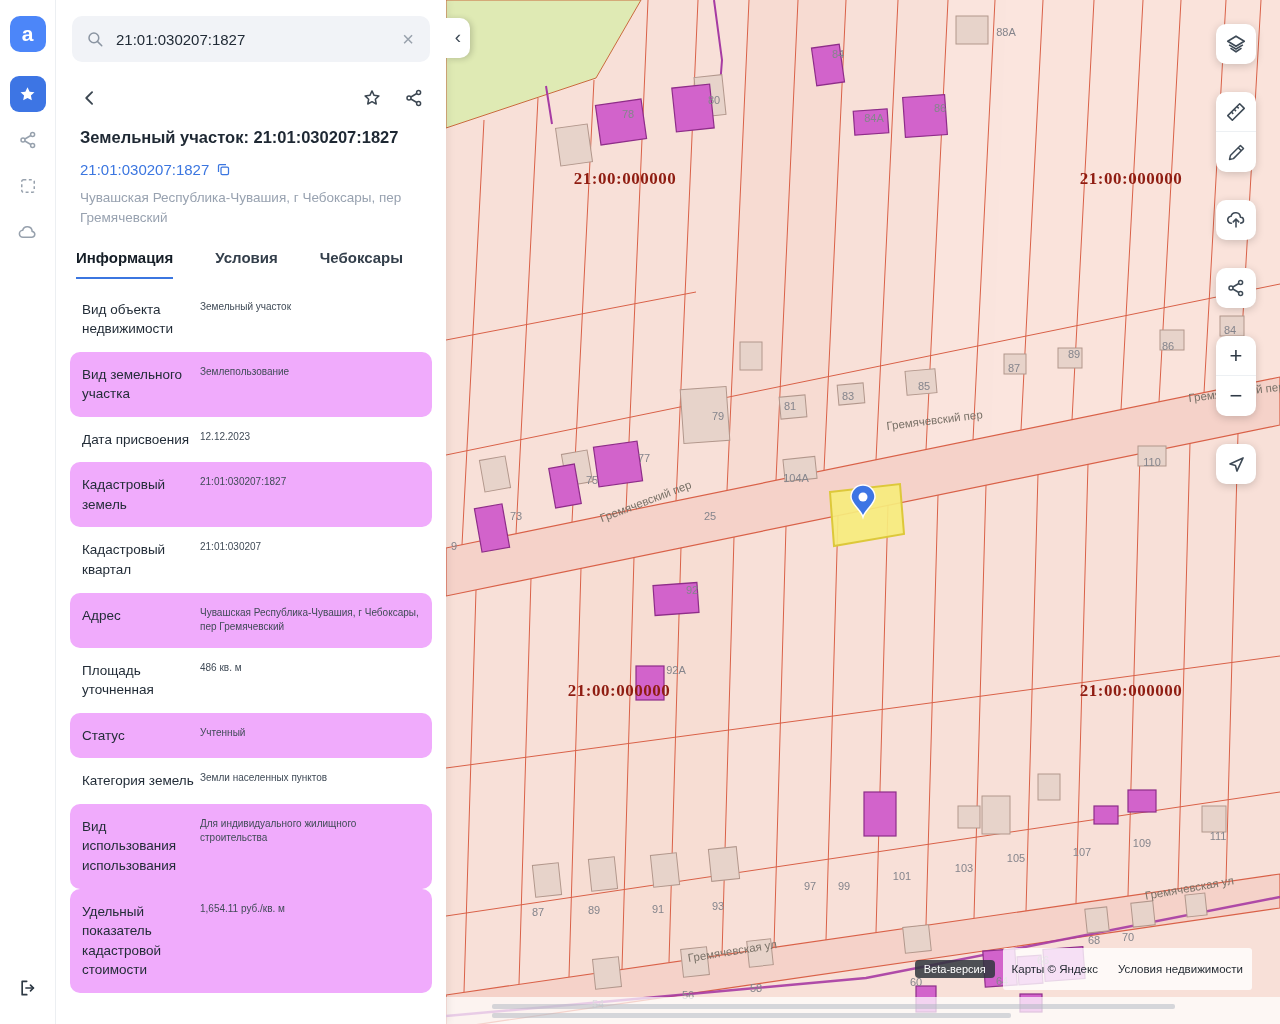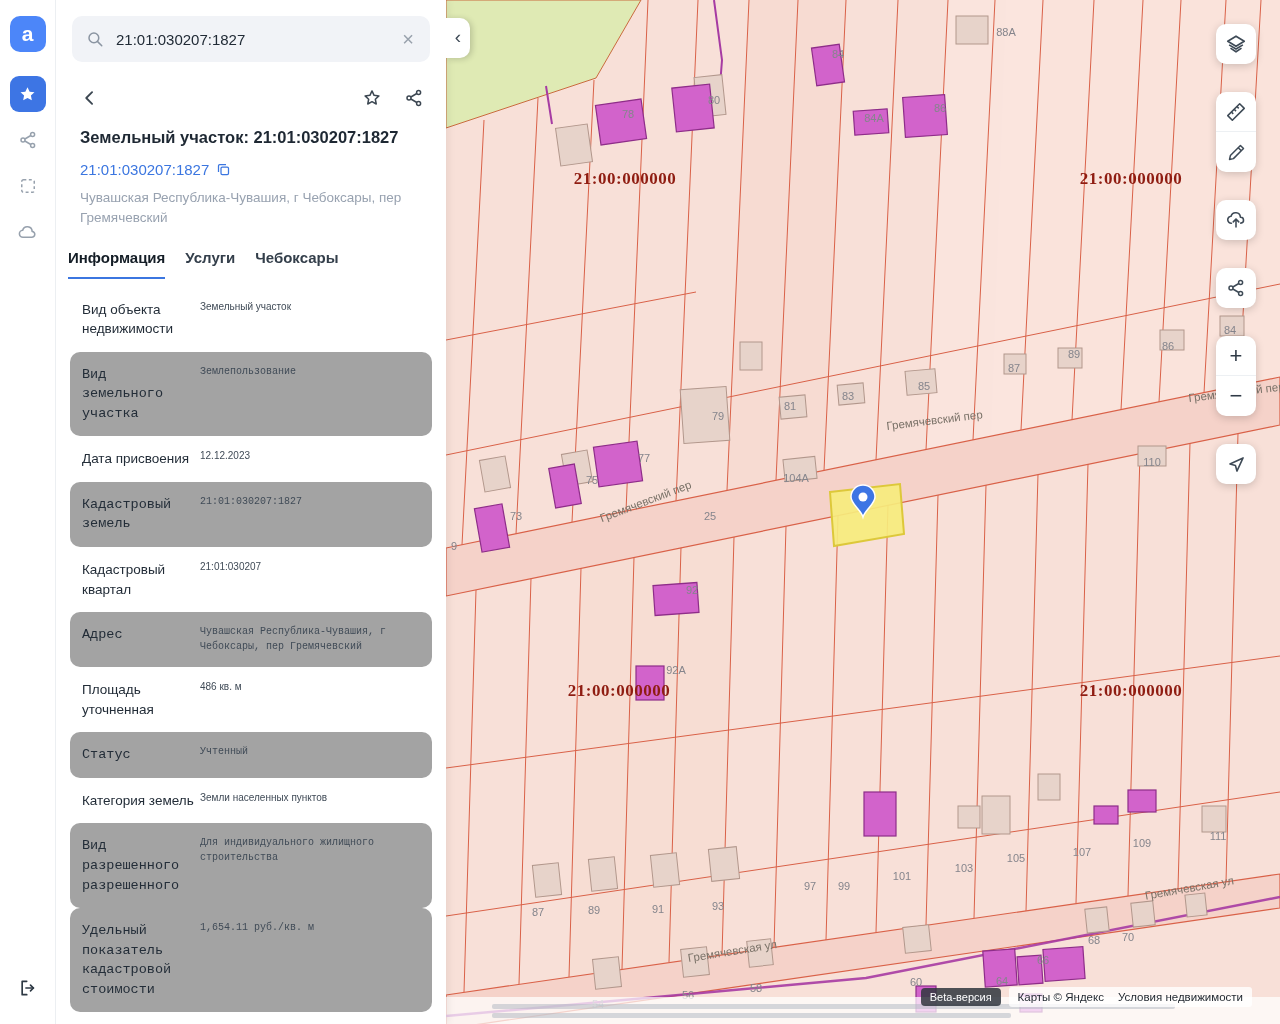--- a/index.html
+++ b/index.html
@@ -32,26 +32,26 @@
     line-height:1; padding:0 2px; }
   .panel-head { display:flex; justify-content:space-between; align-items:center;
     margin:26px 22px 0 24px; }
   .icon-btn { border:0; background:none; padding:0; cursor:pointer; color:#3c4752;
     display:inline-flex; align-items:center; }
   .head-actions { display:flex; gap:22px; }
   .title { margin:20px 24px 0; font-size:16.5px; font-weight:700; color:#1e2833; }
   .cad-link-row { display:flex; align-items:center; gap:7px; margin:14px 24px 0; }
   .cad-link { color:#3b76e0; font-size:15px; text-decoration:none; font-weight:500; cursor:pointer; }
   .address { margin:10px 24px 0; font-size:13.5px; color:#98a2b0; line-height:1.5; max-width:330px; }
-  .tabs { display:flex; gap:20px; margin:20px 12px 0; }
+  .tabs { display:flex; gap:42px; margin:20px 20px 0; }
   .tab { padding-bottom:11px; font-size:15px; color:#343f4b; font-weight:600; cursor:pointer; }
   .tab.active { color:#141d26; border-bottom:2.5px solid #3b76e0; }
   .info-table { margin:8px 14px 0; }
   .info-row { display:flex; gap:6px; padding:13px 12px; border-radius:10px; }
-  .info-row.shaded { background:#a3a3a3;font-family:Liberation Mono, monospace; }
+  .info-row.shaded { background:#f0abfc; }
   .info-label { width:112px; flex:0 0 112px; font-size:13.5px; color:#232d38; line-height:1.45; }
   .info-value { font-size:10px; color:#404b57; line-height:1.45; }
 
   
   .map { flex:1; position:relative; overflow:hidden; height:1024px; background:#f8e0d8; }
   #map-svg { position:absolute; left:0; top:0; display:block; }
   .q-label { font-family:"Liberation Serif",serif; font-size:17px; font-weight:bold;
     fill:#8f1d12; letter-spacing:.5px; text-anchor:middle; }
   .s-label { font-size:11.5px; fill:#7a7268; text-anchor:middle; }
   .p-label { font-size:11px; fill:#85858c; text-anchor:middle; }
@@ -66,26 +66,26 @@
   .ctl { width:40px; height:40px; background:#fff; border:0; border-radius:10px;
     box-shadow:0 2px 8px rgba(0,0,0,.18); display:flex; align-items:center; justify-content:center;
     color:#3e4a56; cursor:pointer; padding:0; }
   .ctl-group { background:#fff; border-radius:10px; box-shadow:0 2px 8px rgba(0,0,0,.18);
     display:flex; flex-direction:column; }
   .ctl-group .ctl { box-shadow:none; background:transparent; }
   .ctl-group .ctl:first-child { border-radius:10px 10px 0 0; border-bottom:1px solid #edf0f3; }
   .ctl-group .ctl:last-child { border-radius:0 0 10px 10px; }
   .zoom-btn { font-size:22px; font-weight:500; color:#2f3a46; line-height:1; }
 
-  .attribution { position:absolute; right:28px; bottom:17px; display:flex; align-items:center;
+  .attribution { position:absolute; right:28px; bottom:34px; display:flex; align-items:center;
     gap:8px; z-index:5; font-size:11.5px; }
   .beta-badge { background:rgba(47,53,61,.85); color:#fff; padding:3px 9px; border-radius:4px;
     font-size:11px; }
-  .attr-strip { background:rgba(255,255,255,.8); padding:4px 9px; border-radius:3px;
-    display:flex; gap:14px; color:#1f262e; align-items:center;text-align:center; }
+  .attr-strip { background:rgba(255,255,255,.8); padding:15px 9px; border-radius:3px;
+    display:flex; gap:20px; color:#1f262e; align-items:center;text-align:center; }
   .terms-link { color:#1f262e; text-decoration:none; cursor:pointer; }
 
   .disclaimer { position:absolute; left:0; right:0; bottom:0; height:27px;
     background:rgba(255,255,255,.72); display:flex; flex-direction:column; justify-content:center;
     gap:4px; padding:0 46px; z-index:4; }
   .disclaimer i { display:block; height:5px; border-radius:2px; background:#aeb6bf; opacity:.5; }
   .disclaimer i:first-child { width:92%; }
   .disclaimer i:last-child { width:70%; }
 </style>
 </head>
@@ -191,21 +191,21 @@
             <rect x="8" y="8" width="12" height="12" rx="2"></rect>
             <path d="M16 4 H6 a2 2 0 0 0 -2 2 v10"></path>
           </svg>
       </span>
     </div>
 
     <p class="address">Чувашская Республика-Чувашия, г Чебоксары, пер Гремячевский</p>
 
     <div class="tabs" id="tabs">
         <div class="tab active">Информация</div>
-        <div class="tab">Услуги</div>
+        <div class="tab">Условия</div>
         <div class="tab">Чебоксары</div>
       </div>
 
     <div class="info-table" id="info-table">
         <div class="info-row">
           <div class="info-label">Вид объекта недвижимости</div>
           <div class="info-value">Земельный участок</div>
         </div>
         <div class="info-row shaded">
           <div class="info-label">Вид земельного участка</div>
@@ -233,21 +233,21 @@
         </div>
         <div class="info-row shaded">
           <div class="info-label">Статус</div>
           <div class="info-value">Учтенный</div>
         </div>
         <div class="info-row">
           <div class="info-label">Категория земель</div>
           <div class="info-value">Земли населенных пунктов</div>
         </div>
         <div class="info-row shaded">
-          <div class="info-label">Вид разрешенного разрешенного</div>
+          <div class="info-label">Вид использования использования</div>
           <div class="info-value">Для индивидуального жилищного строительства</div>
         </div>
         <div class="info-row shaded">
           <div class="info-label">Удельный показатель кадастровой стоимости</div>
           <div class="info-value">1,654.11 руб./кв. м</div>
         </div>
       </div>
   </aside>
 
   <main class="map">

